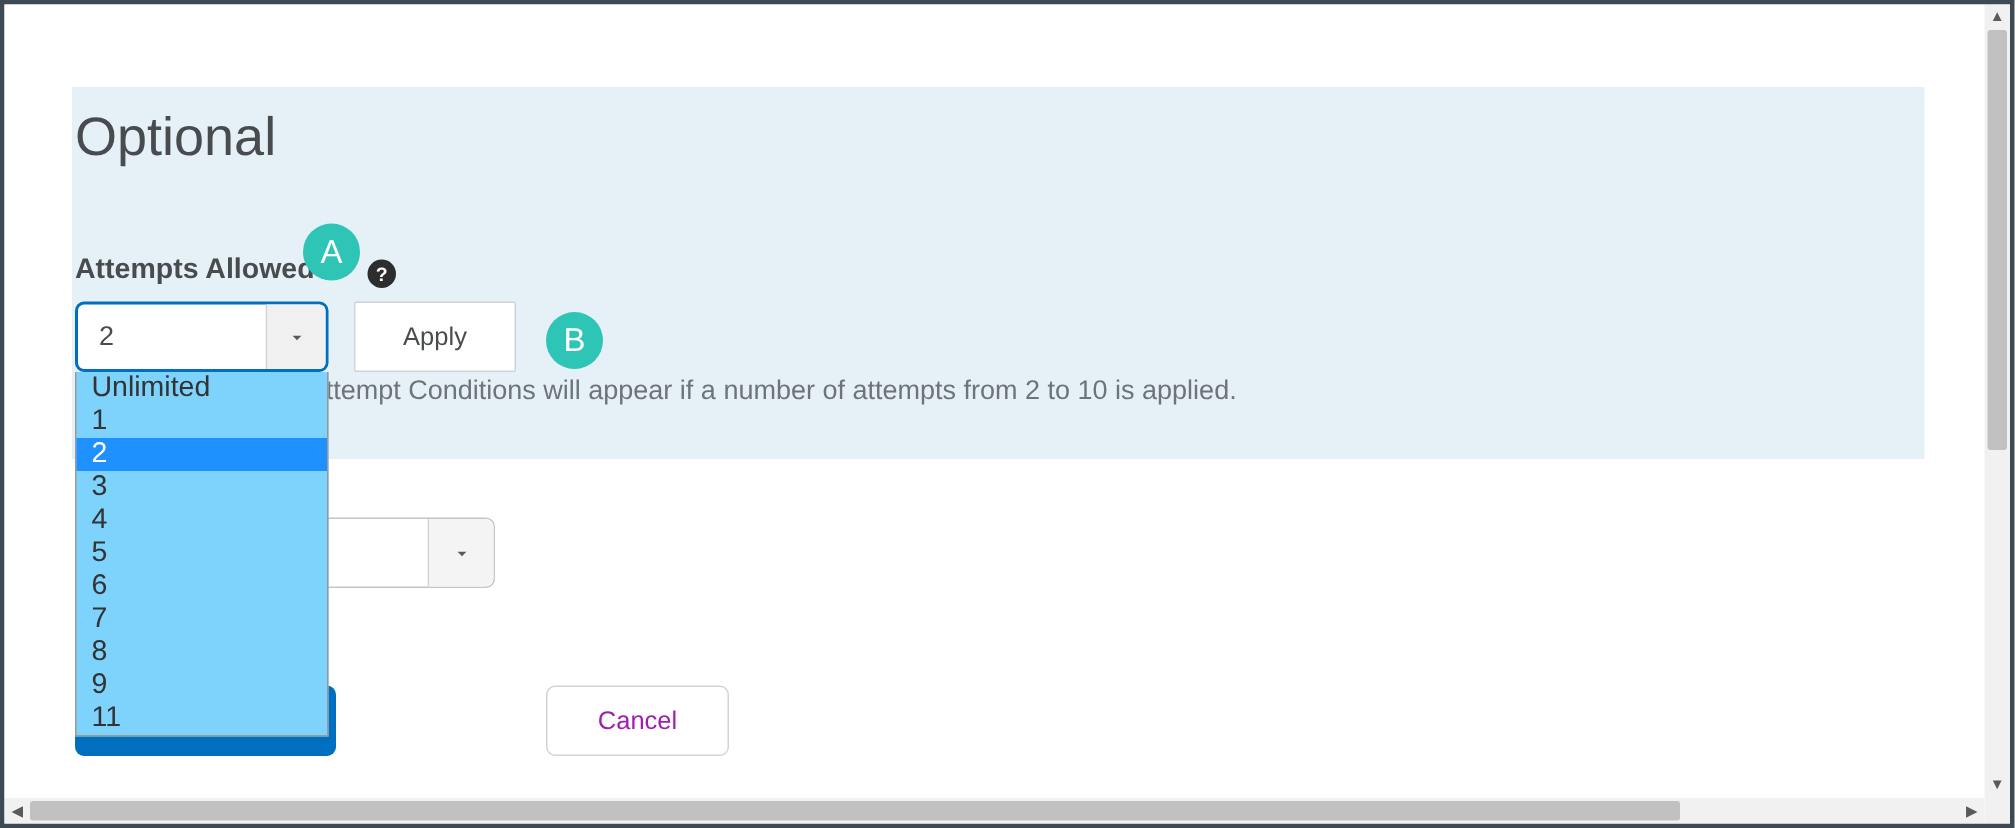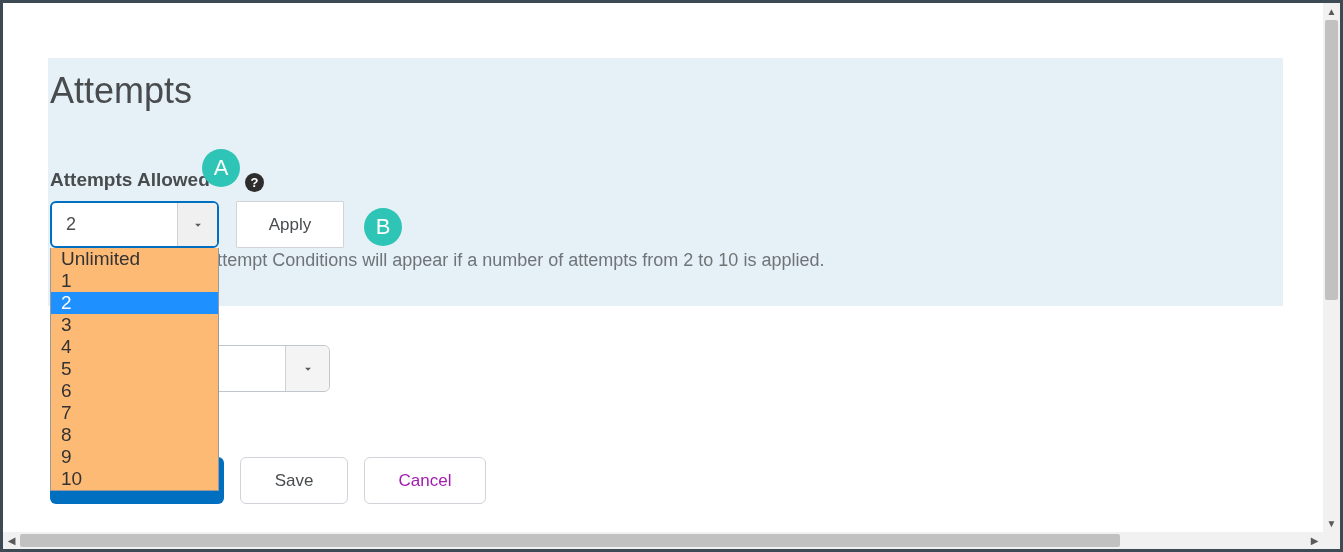--- a/index.html
+++ b/index.html
@@ -177,21 +177,21 @@
       justify-content: center;
     }
     .select-caret svg { width: 14px; height: 14px; fill: #5a5a5a; }
 
     
     .dropdown {
       position: absolute;
       left: 47px;
       top: 245px;
       width: 169px;
-      background: #fdba74;
+      background: #7dd3fc;
       border: 1px solid #999;
       border-top: none;
       z-index: 50;
     }
     .dropdown-option {
       font-size: 19px;
       color: #333;
       padding: 0 10px;
       line-height: 22px;
       cursor: pointer;
@@ -336,21 +336,21 @@
   </style>
 </head>
 <body>
 
 <div class="outer-frame"></div>
 
 <div class="viewport">
 
   <div class="blue-panel"></div>
 
-  <h2 class="section-title">Attempts</h2>
+  <h2 class="section-title">Optional</h2>
 
   <div class="field-label">Attempts Allowed</div>
 
   <div class="help-icon">?</div>
 
   <div class="callout callout-a">A</div>
 
   <div class="select-wrap">
     <div class="select-box">
       <div class="select-value">2</div>
@@ -383,25 +383,24 @@
     <div class="dropdown-option">Unlimited</div>
     <div class="dropdown-option">1</div>
     <div class="dropdown-option selected">2</div>
     <div class="dropdown-option">3</div>
     <div class="dropdown-option">4</div>
     <div class="dropdown-option">5</div>
     <div class="dropdown-option">6</div>
     <div class="dropdown-option">7</div>
     <div class="dropdown-option">8</div>
     <div class="dropdown-option">9</div>
-    <div class="dropdown-option">10</div>
+    <div class="dropdown-option">11</div>
   </div>
 
   <div class="primary-button"></div>
-  <div class="save-button">Save</div>
   <div class="cancel-button">Cancel</div>
 
 </div>
 
 <div class="v-scrollbar">
   <div class="arrow-btn arrow-top">▲</div>
   <div class="thumb"></div>
   <div class="arrow-btn arrow-bottom">▼</div>
 </div>
 <div class="h-scrollbar">

